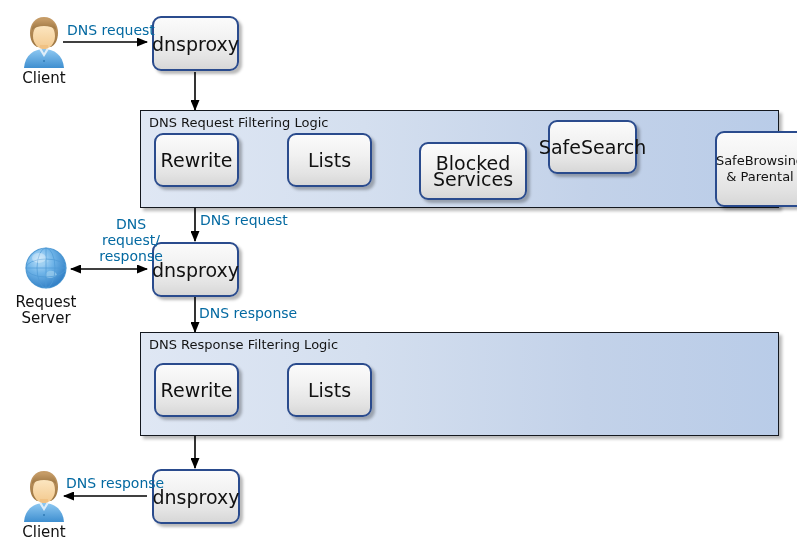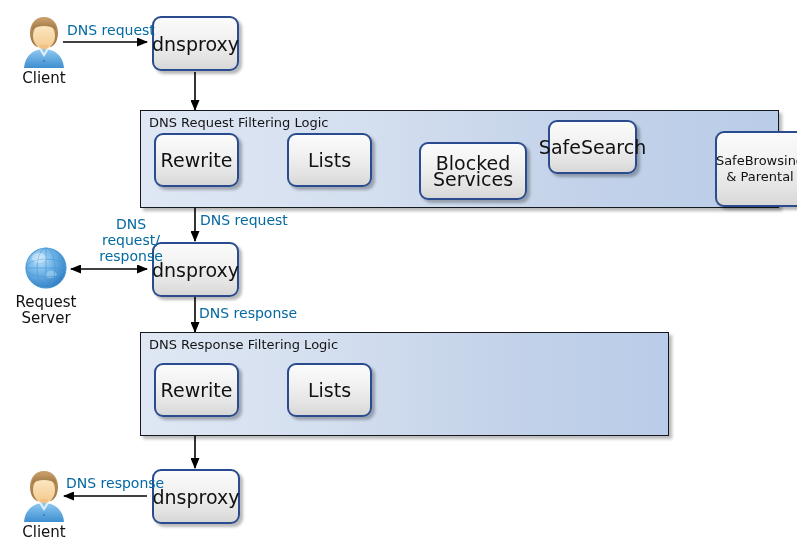--- a/index.html
+++ b/index.html
@@ -88,21 +88,21 @@
 
     <line x1="195" y1="436" x2="195" y2="468" stroke="#000" stroke-width="1.6" marker-end="url(#ah)"></line>
 
     <line x1="147" y1="496" x2="64" y2="496" stroke="#000" stroke-width="1.6" marker-end="url(#ah)"></line>
   </svg>
 
   <div class="group" style="left:140px;top:110px;width:639px;height:98px;padding-left:16px;">
     <div class="group-title">DNS Request Filtering Logic</div>
   </div>
 
-  <div class="group" style="left:140px;top:332px;width:529px;height:104px;">
+  <div class="group" style="left:140px;top:332px;width:639px;height:104px;">
     <div class="group-title">DNS Response Filtering Logic</div>
   </div>
 
   <div class="node" style="left:152px;top:16px;width:87px;height:55px;">
     <span>dnsproxy</span>
   </div>
 
   <div class="node" style="left:152px;top:242px;width:87px;height:55px;">
     <span>dnsproxy</span>
   </div>

